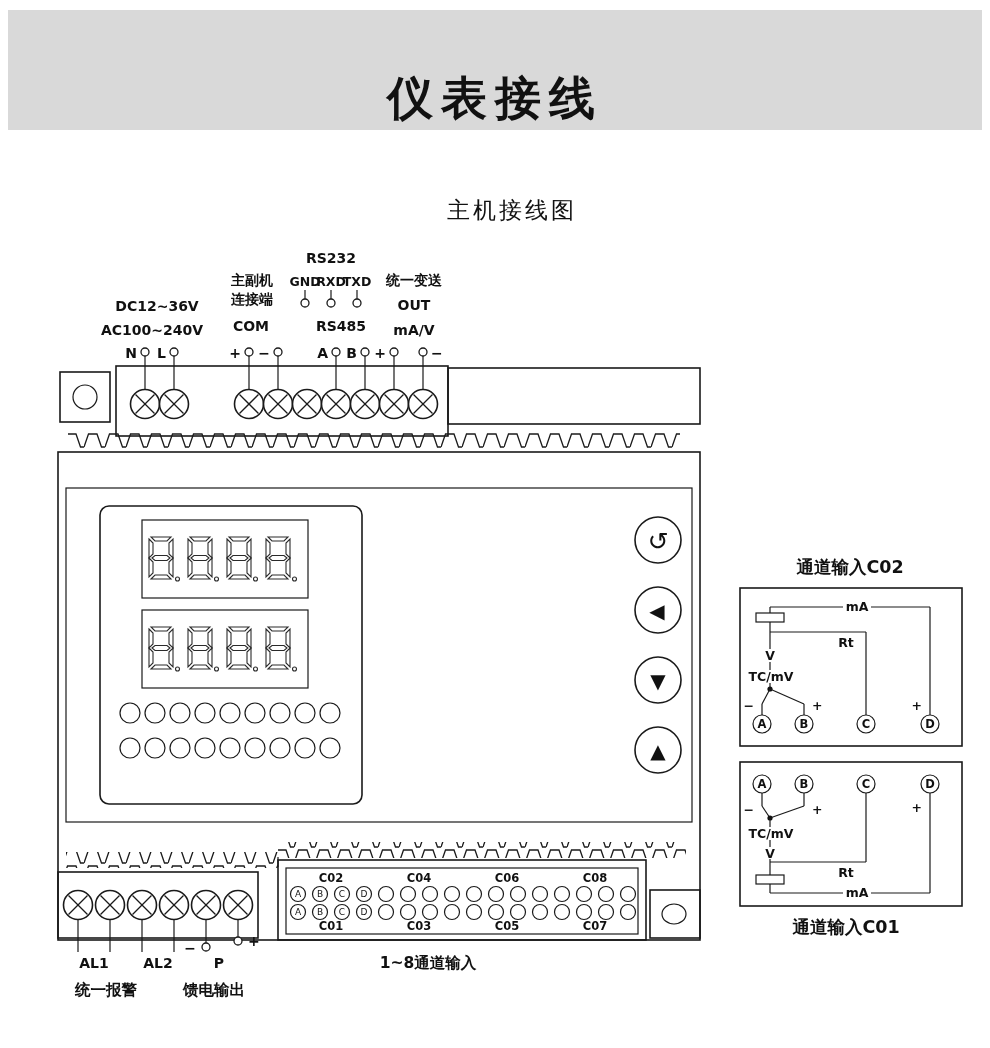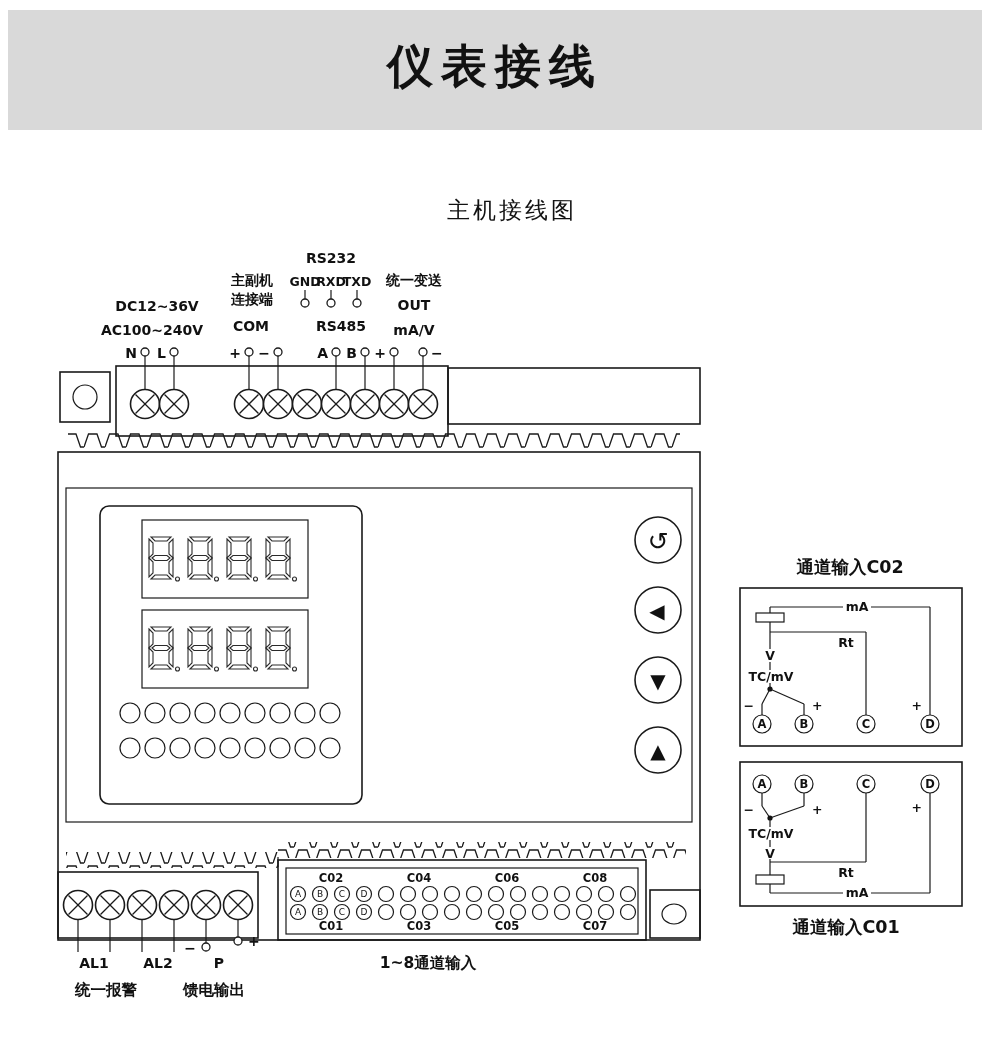--- a/index.html
+++ b/index.html
@@ -1,19 +1,19 @@
 <!DOCTYPE html>
 <html><head>
 <meta charset="utf-8">
 <style>
   html,body{margin:0;padding:0;}
   body{position:relative;width:990px;height:1048px;background:#ffffff;overflow:hidden;
        font-family:"DejaVu Sans","Liberation Sans",sans-serif;color:#111;}
   .header{position:absolute;left:8px;top:10px;width:974px;height:120px;background:#d9d9d9;text-align:center;}
-  .header .title{font-size:46px;font-weight:bold;letter-spacing:8px;padding-top:31px;line-height:1.1;}
+  .header .title{font-size:46px;font-weight:bold;letter-spacing:8px;padding-top:31px;line-height:1.1;margin-top:32px;}
   .header .subtitle{font-size:17px;margin-top:-10px;letter-spacing:1px;}
   svg{position:absolute;left:0;top:0;}
   svg text{font-family:"DejaVu Sans","Liberation Sans",sans-serif;fill:#111;}
   .ln{fill:none;stroke:#1a1a1a;stroke-width:1.6;}
   .ln2{fill:none;stroke:#1a1a1a;stroke-width:1.2;}
   .b{font-weight:600;}
   .t9{font-size:9px;}
   .t11{font-size:11.5px;}
   .t12{font-size:12.5px;}
   .t14{font-size:14px;}

